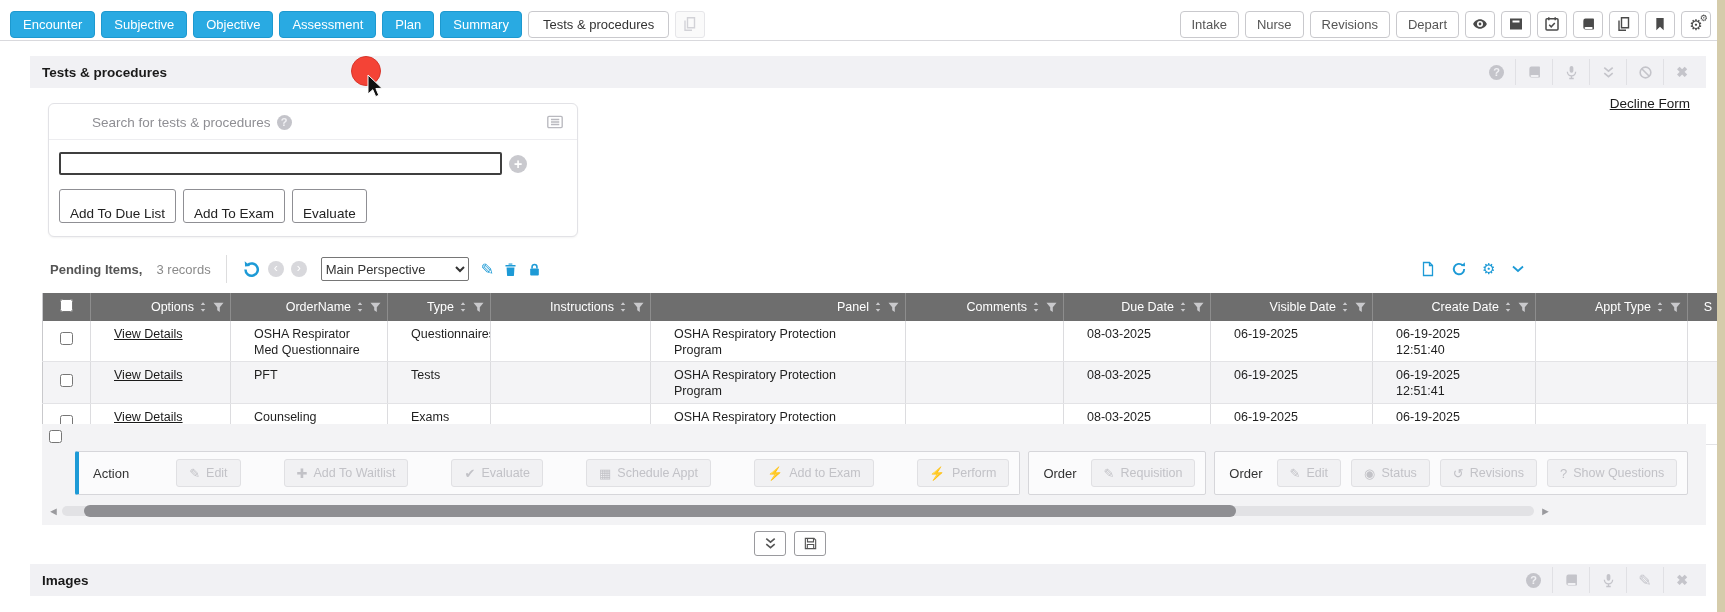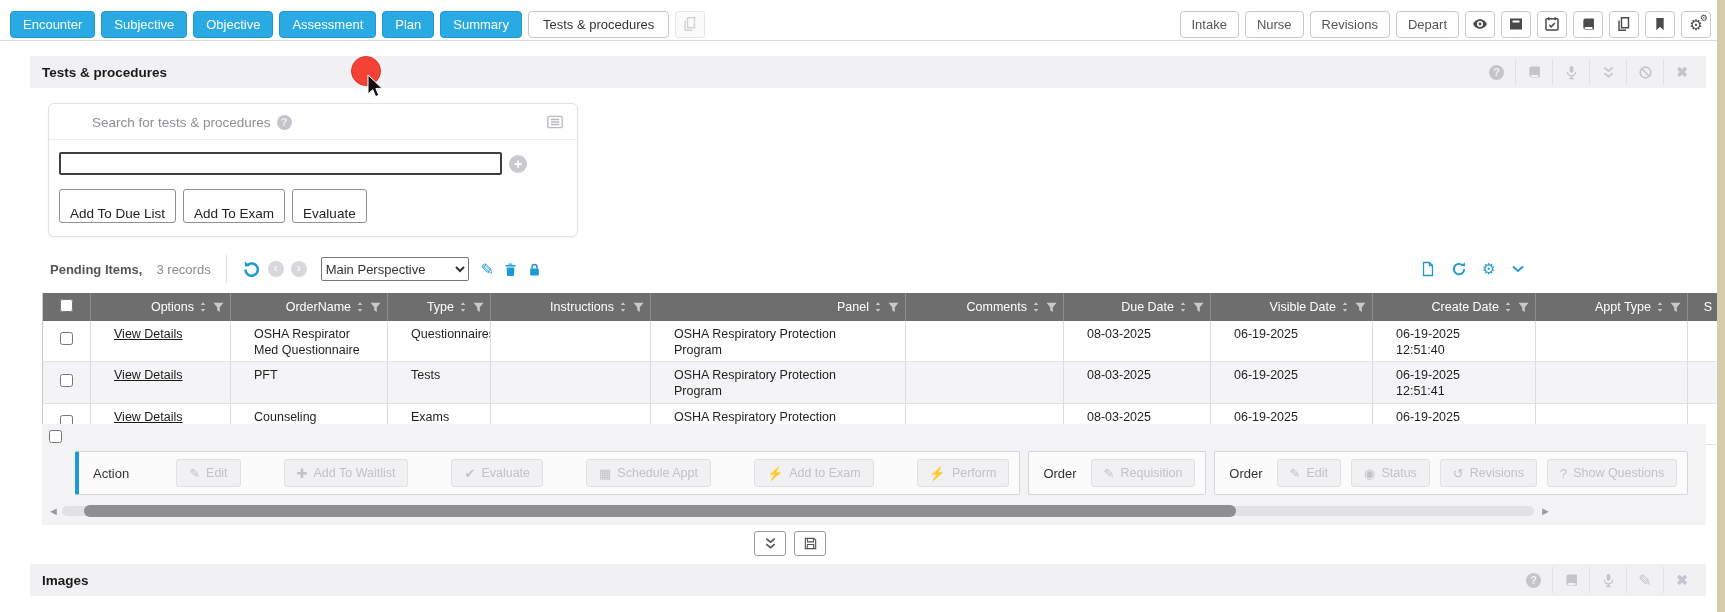--- a/index.html
+++ b/index.html
@@ -236,20 +236,23 @@
               <path d="M4 4l8 8"></path>
             </svg>
           </span>
         </span>
       <span class="hdr-cell">
           <span class="xg">✖</span>
         </span>
     </div>
   </div>
 
+  <div class="decline">
+    <a href="#">Decline Form</a>
+  </div>
 
   <div class="search-card">
     <div class="sc-head">
       <span class="sc-label">
         <span>Search for tests &amp; procedures</span>
         <span class="qc">?</span>
       </span>
       <span class="sc-list">
           <svg viewBox="0 0 16 16" width="20" height="18" fill="none" stroke="currentColor" stroke-width="1.2">
             <rect x="1.6" y="3" width="12.8" height="10" rx="1"></rect>

